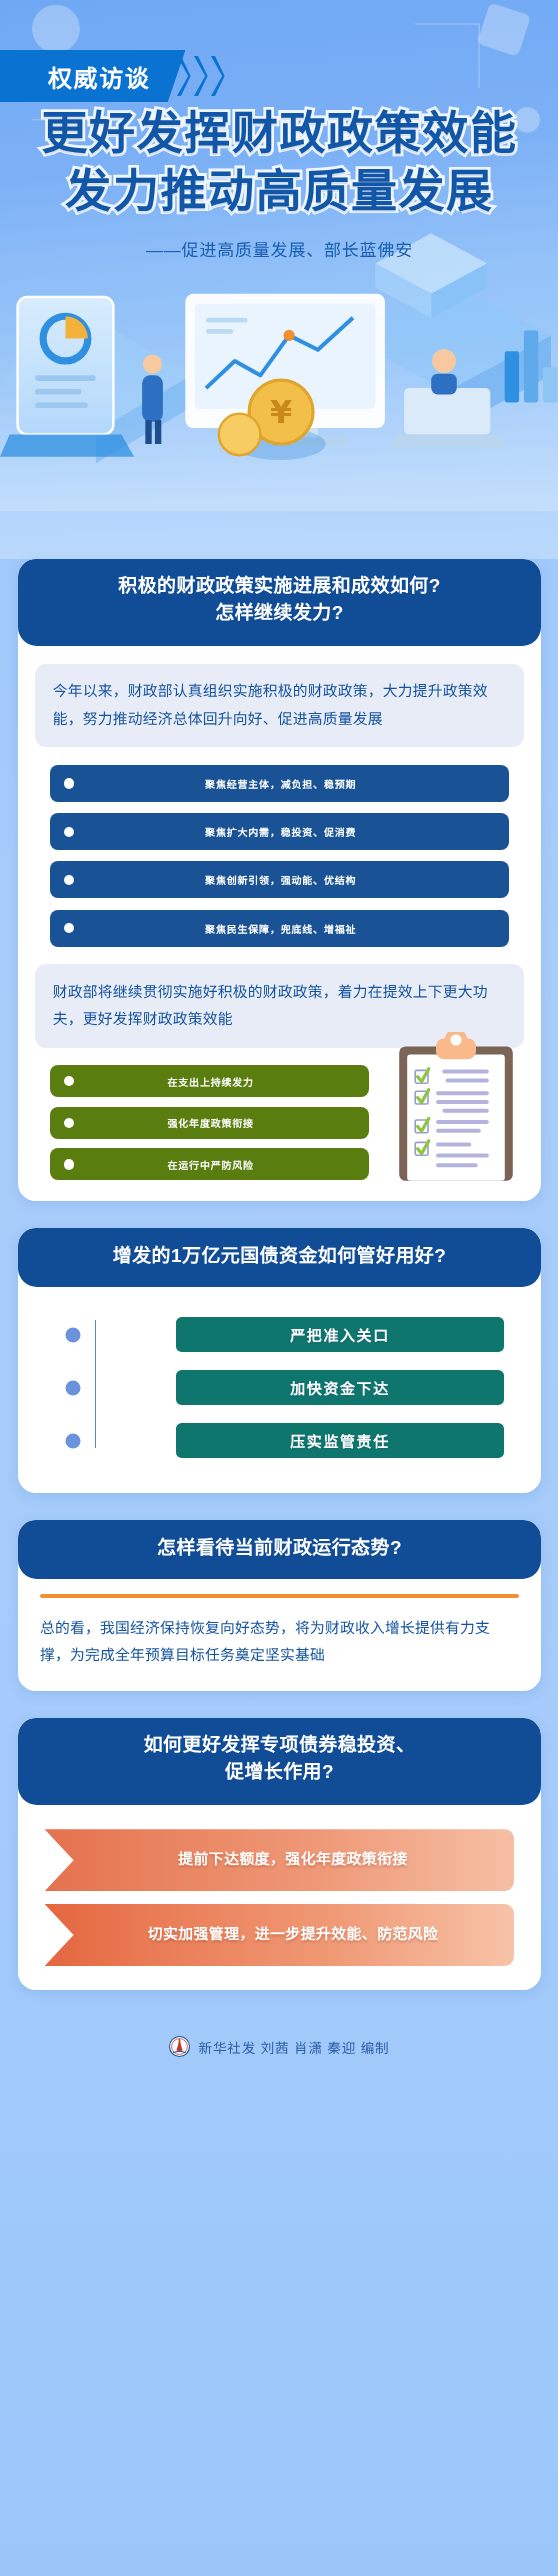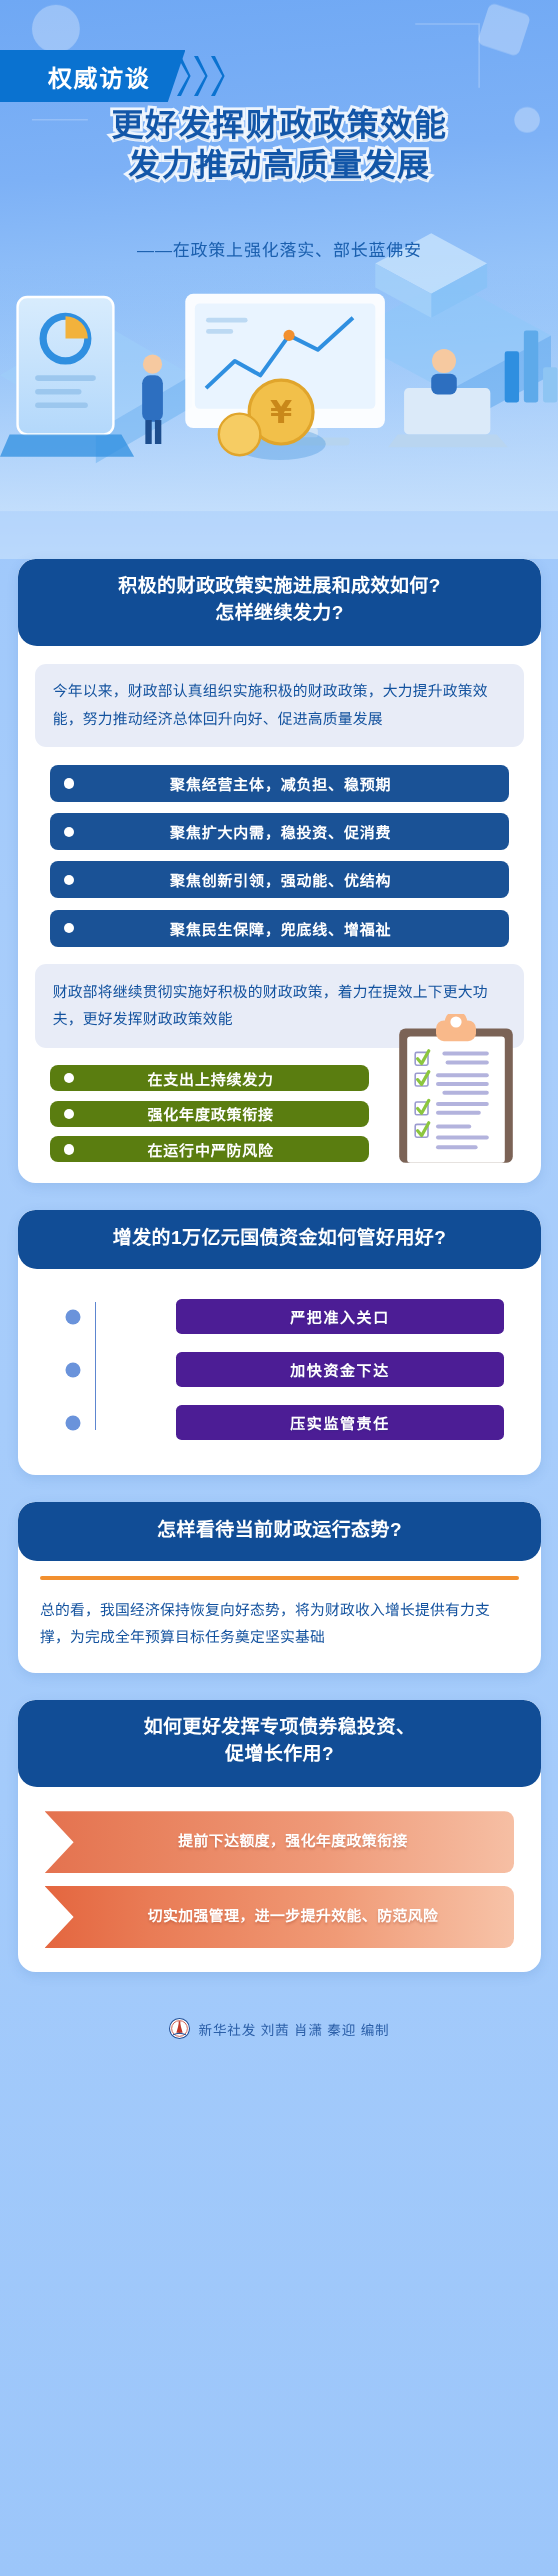--- a/index.html
+++ b/index.html
@@ -40,21 +40,21 @@
     padding-right: 35px;
   }
   .chev-group { display: flex; align-items: center; margin-left: -11.2px; }
   .chev { width: 13.6px; height: 40px; margin-left: 3.2px; }
 
   .hero-title {
     position: absolute; left: 0; right: 0; top: 105px;
     text-align: center;
   }
   .hero-title .line {
-    font-size: 32px;
+    font-size: 46px;
     font-weight: bold;
     color: #1256a8;
     letter-spacing: 1.6px;
     line-height: 1.26;
     -webkit-text-stroke: 5.6px #eef5fd;
     paint-order: stroke fill;
     text-shadow: 0 2.4px 0 rgba(20,70,150,.12);
   }
   .hero-sub {
     position: absolute; left: 0; right: 0; top: 236px;
@@ -110,49 +110,49 @@
   }
 
   
   .pill-list { margin: 17.6px 32px 0 32px; display: flex; flex-direction: column; gap: 11.2px; }
   .pill {
     background: #1a5296;
     border-radius: 8px;
     height: 37px;
     display: flex; align-items: center;
     padding: 0 14.4px;
-    color: #fff; font-size: 15px; font-weight: bold; letter-spacing: 0.8px;
+    color: #fff; font-size: 10px; font-weight: bold; letter-spacing: 0.8px;
   }
   .pill .dot {
     width: 10.4px; height: 10.4px; border-radius: 50%;
     background: #fff; flex: 0 0 auto; margin-right: 17.6px;
   }
   .pill .txt { flex: 1 1 auto; text-align: center; padding-right: 25.6px; }
 
   .pill-list.green { margin-right: 172px; gap: 9.6px; }
-  .pill-list.green .pill { background: #5a7d10; height: 26px; }
+  .pill-list.green .pill { background: #5a7d10; height: 32px; }
 
   
   .clipboard {
     position: absolute; right: 25.6px; bottom: 17.6px;
     width: 120px; height: 152px;
   }
 
   
   .timeline { margin: 21px 0 4.8px 0; position: relative; padding-left: 77px; padding-right: 37px; }
   .tl-rail { position: absolute; left: 77px; top: 11.2px; bottom: 19px; width: 1.6px; background: #5d86d0; }
   .tl-row { position: relative; height: 53px; display: flex; align-items: center; }
   .tl-dot {
     position: absolute; left: -21.6px; top: 50%; transform: translate(-50%,-50%);
     width: 15px; height: 15px; border-radius: 50%; background: #6a93db;
   }
   .tl-pill {
     margin-left: 81px;
     flex: 1 1 auto;
-    background: #4c1d95;
+    background: #0f766e;
     border-radius: 5.6px;
     height: 35px;
     display: flex; align-items: center; justify-content: center;
     color: #fff; font-size: 15px; font-weight: bold; letter-spacing: 1.6px;
     text-shadow: 0 0.8px 1.6px rgba(30,60,120,.25);
   }
 
   
   .ribbons { margin: 24px 27px 3.2px 27px; display: flex; flex-direction: column; gap: 12.8px; }
   .rbn {
@@ -301,21 +301,21 @@
           <polygon points="0,0 14,25 0,50 5,50 17,25 5,0" fill="#0a72d0"></polygon>
         </svg>
       </div>
     </div>
 
     <div class="hero-title">
       <div class="line">更好发挥财政政策效能</div>
       <div class="line">发力推动高质量发展</div>
     </div>
 
-    <div class="hero-sub">——在政策上强化落实、部长蓝佛安</div>
+    <div class="hero-sub">——促进高质量发展、部长蓝佛安</div>
   </div>
 
   <div class="section">
     <div class="card">
       <div class="qhead two-line">
         <div>积极的财政政策实施进展和成效如何?</div>
         <div>怎样继续发力?</div>
       </div>
 
       <div class="para">今年以来，财政部认真组织实施积极的财政政策，大力提升政策效能，努力推动经济总体回升向好、促进高质量发展</div>

